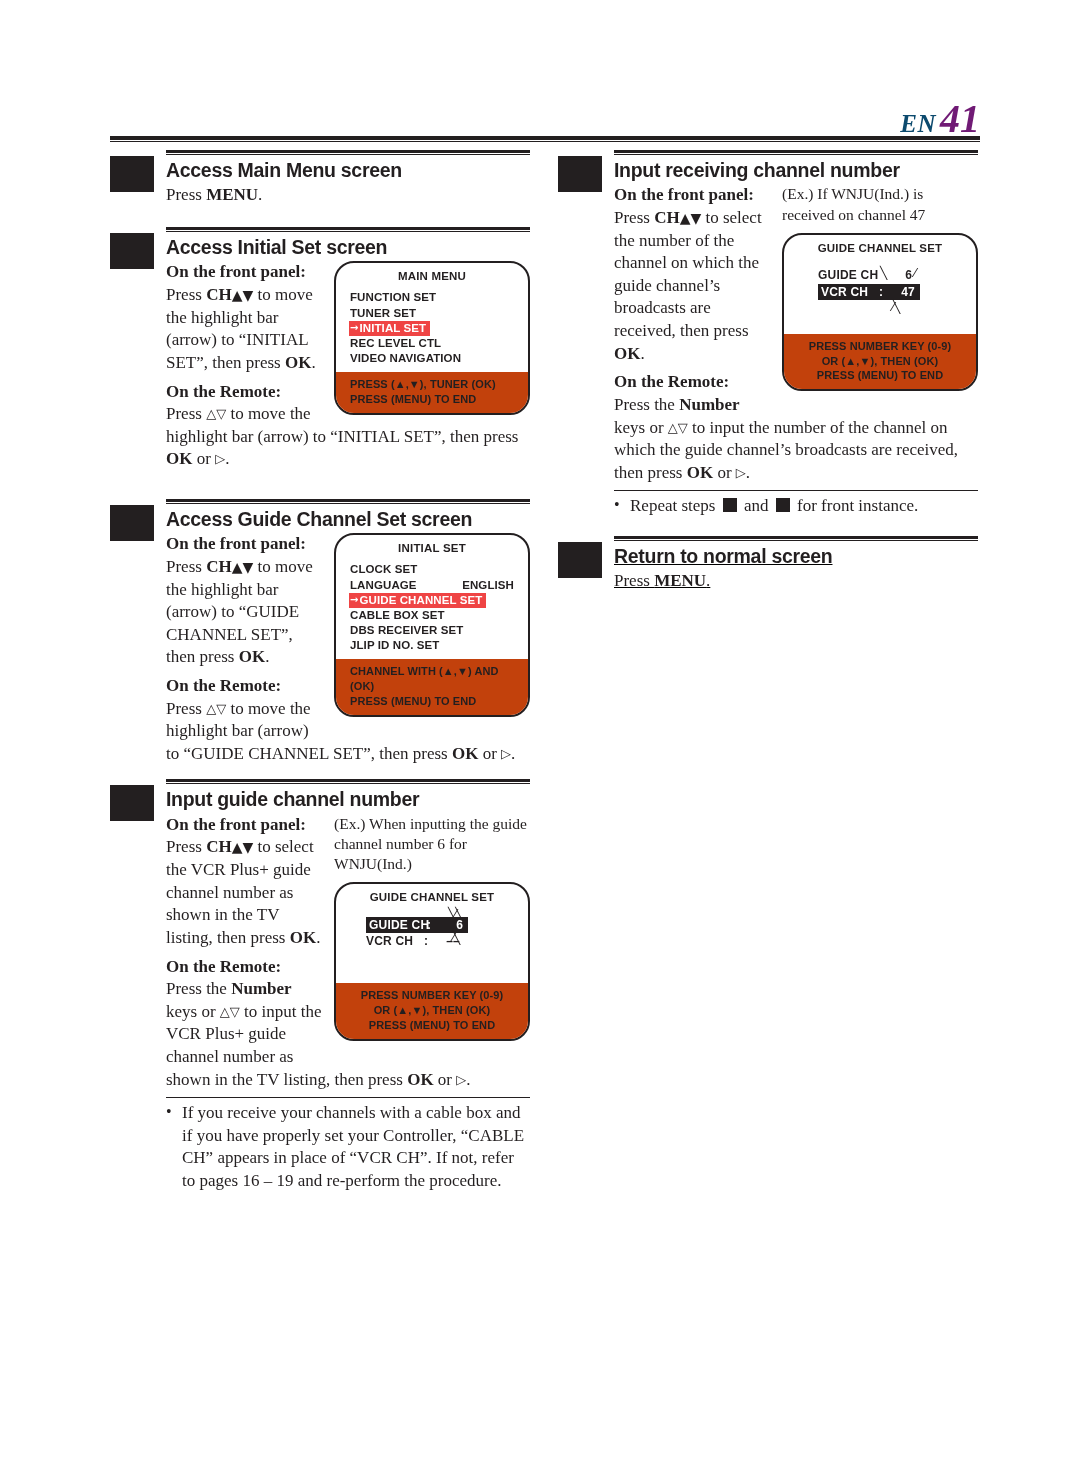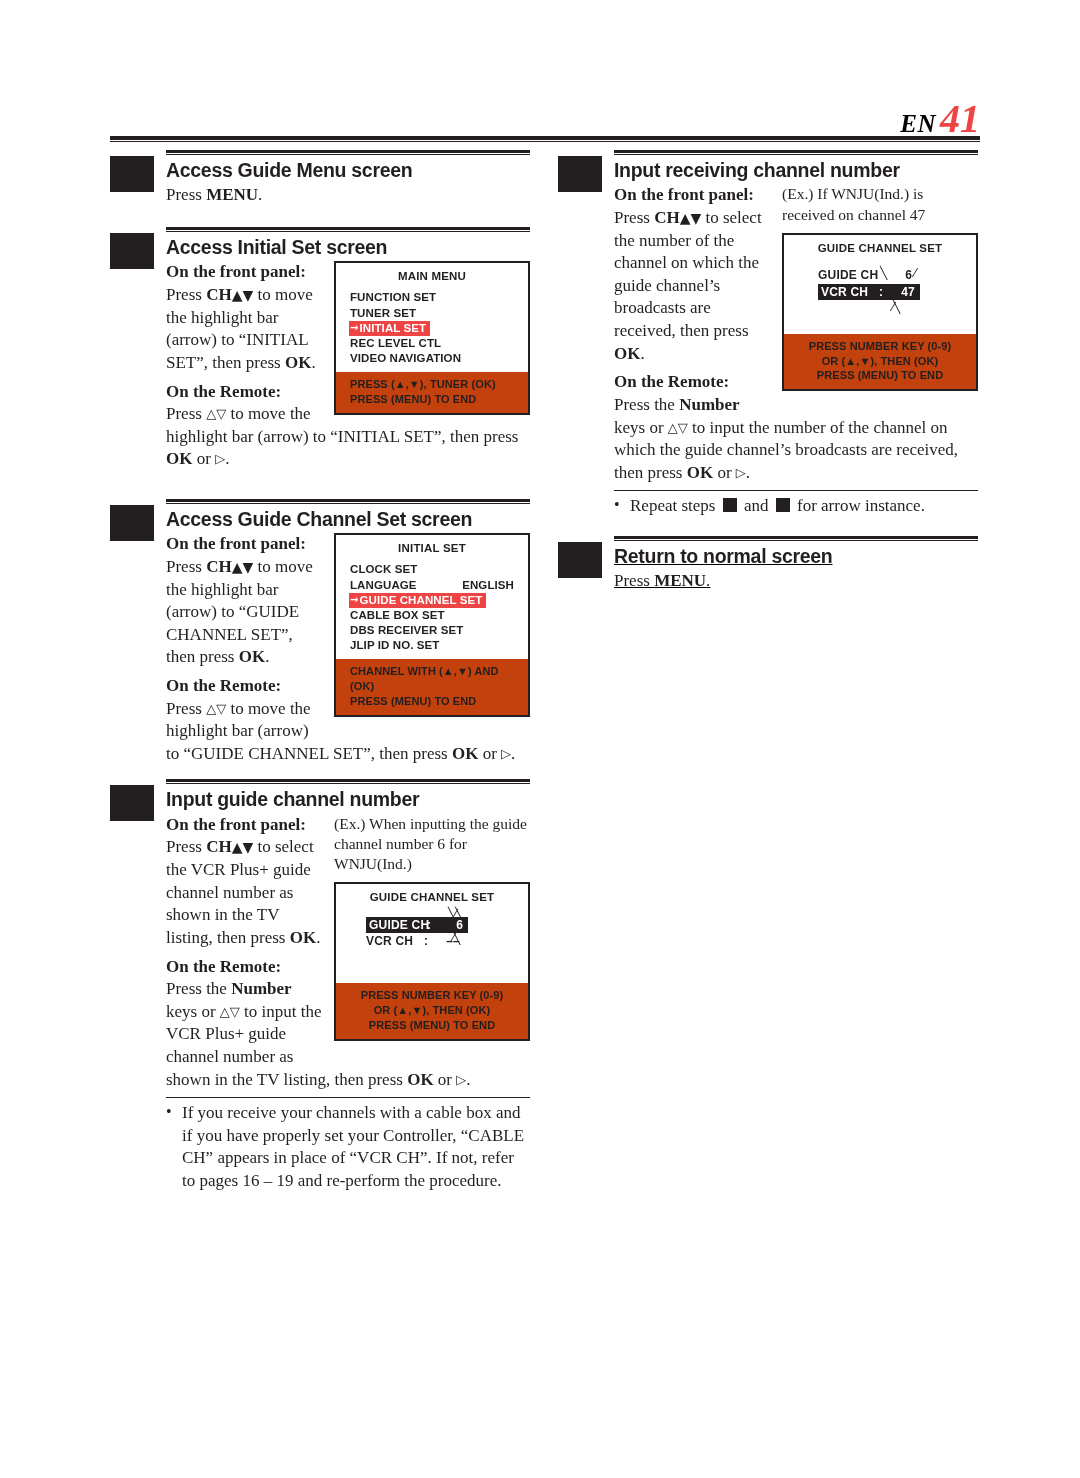--- a/index.html
+++ b/index.html
@@ -22,28 +22,28 @@
     left: 110px; top: 95px;
     width: 870px;
     text-align: right;
     font-family: "Liberation Serif", serif;
   }
   .pagehead .en {
     font-size: 25px;
     font-style: italic;
     font-weight: bold;
     letter-spacing: 0.5px;
-    color: #000000;
+    color: #0c4a6e;
     vertical-align: baseline;
   }
   .pagehead .pnum {
     font-size: 40px;
     font-style: italic;
     font-weight: bold;
-    color: #ef4444;
+    color: #701a75;
     letter-spacing: 0px;
     margin-left: 4px;
   }
   .headrule {
     position: absolute;
     left: 110px; top: 136px;
     width: 870px; height: 0;
     border-top: 4px solid #231f20;
     border-bottom: 1px solid #231f20;
     padding-bottom: 1px;
@@ -124,21 +124,21 @@
     line-height: 1.3;
     color: #231f20;
     width: 196px;
     margin-bottom: 8px;
   }
 
   
   .osd {
     width: 196px;
     border: 2.5px solid #231f20;
-    border-radius: 0;
+    border-radius: 20px;
     background: #fff;
     overflow: hidden;
     font-family: "Liberation Sans", sans-serif;
     color: #231f20;
   }
   .osd-title {
     text-align: center;
     font-weight: bold;
     font-size: 11.5px;
     letter-spacing: 0.2px;
@@ -245,21 +245,21 @@
   <div class="pagehead">
     <span class="en">EN</span><span class="pnum">41</span>
   </div>
   <div class="headrule"></div>
 
   <div class="col col-left">
 
     <div class="step">
       <div class="step-box"></div>
       <div class="step-rule"></div>
-      <div class="step-title">Access Guide Menu screen</div>
+      <div class="step-title">Access Main Menu screen</div>
       <div class="body">
         <span>Press </span><b>MENU</b><span>.</span>
       </div>
     </div>
 
     <div class="step" style="margin-top:20px;">
       <div class="step-box"></div>
       <div class="step-rule"></div>
       <div class="step-title">Access Initial Set screen</div>
 
@@ -423,21 +423,21 @@
         <div class="body" style="margin-top:6px;">
           <span class="lead">On the Remote:</span>
           <span>Press the </span><b>Number</b><span> keys or </span><span class="arrowglyph">△▽</span><span> to input the number of the channel on which the guide channel’s broadcasts are received, then press </span><b>OK</b><span> or </span><span class="arrowglyph">▷</span><span>.</span>
         </div>
         <div class="clear"></div>
       </div>
     </div>
 
     <div style="padding-left:56px; margin-top:4px;">
       <div class="thinrule"></div>
-      <div class="bullet"><span>Repeat steps </span><span class="minibox"></span><span> and </span><span class="minibox"></span><span> for arrow instance.</span></div>
+      <div class="bullet"><span>Repeat steps </span><span class="minibox"></span><span> and </span><span class="minibox"></span><span> for front instance.</span></div>
     </div>
 
     <div class="step" style="margin-top:18px;text-decoration:underline;">
       <div class="step-box"></div>
       <div class="step-rule"></div>
       <div class="step-title">Return to normal screen</div>
       <div class="body">
         <span>Press </span><b>MENU</b><span>.</span>
       </div>
     </div>

